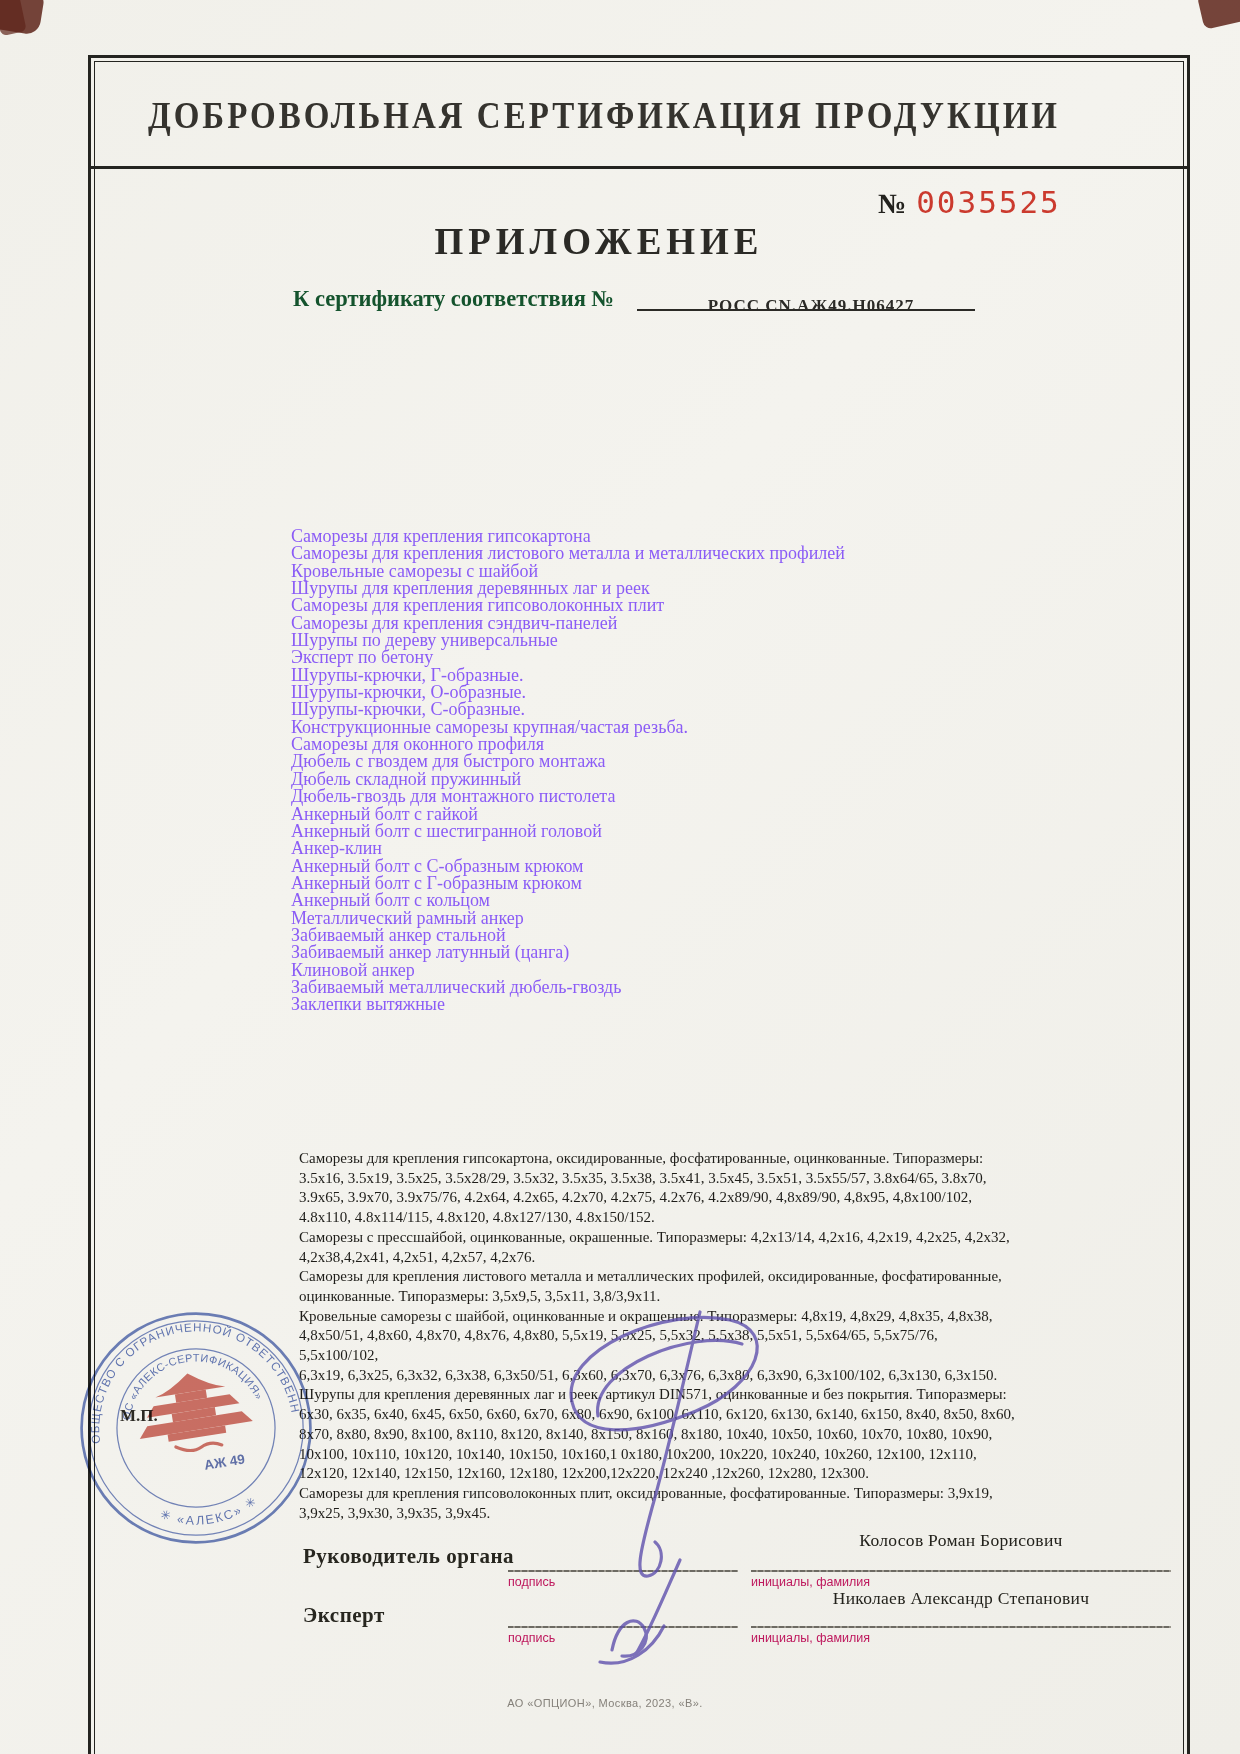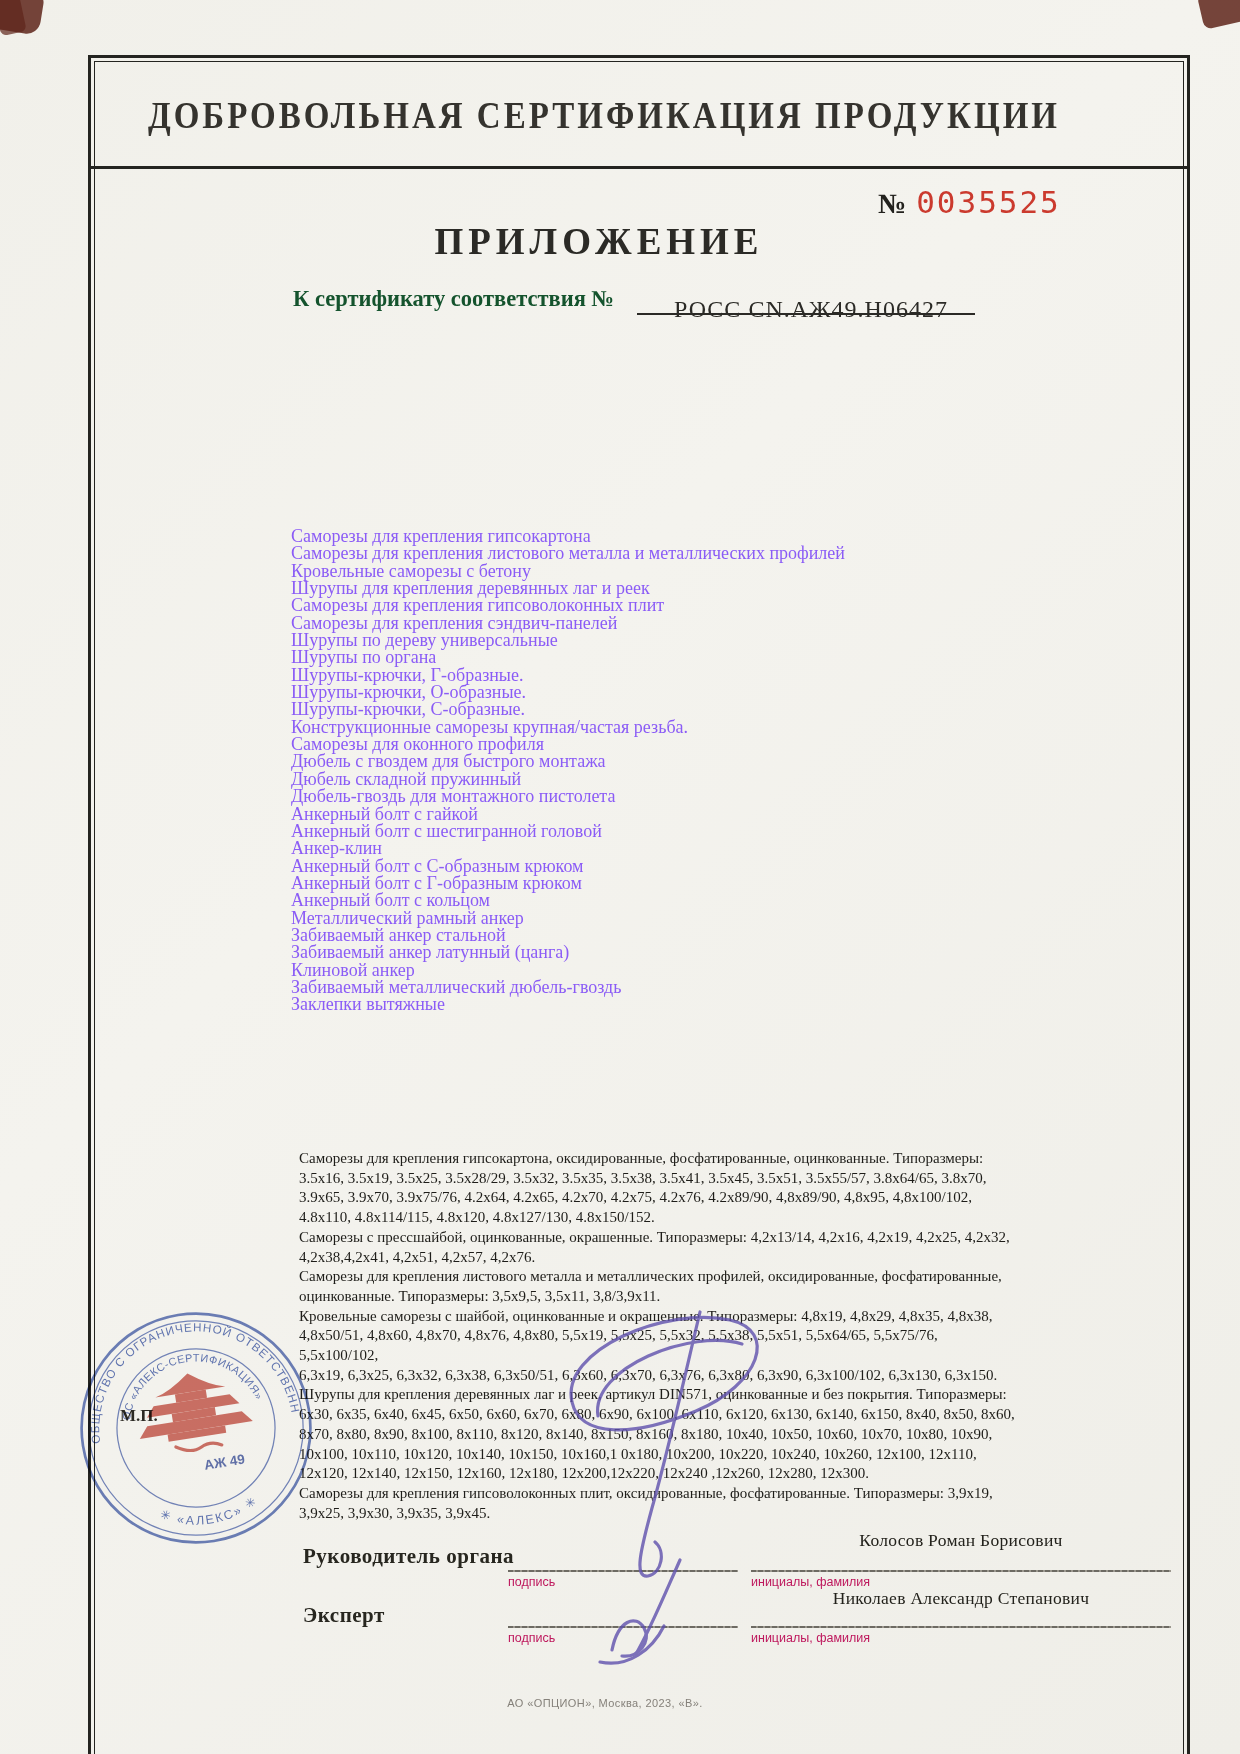--- a/index.html
+++ b/index.html
@@ -39,21 +39,21 @@
   }
 
   .title{
     position:absolute;top:162px;left:0;right:0;text-align:center;padding-right:80px;
     font-size:37px;font-weight:bold;letter-spacing:5px;color:#2b2a26;
   }
 
   .subtitle-label{position:absolute;top:228px;left:202px;font-size:22.5px;font-weight:bold;color:#14532d;}
   .cert-no{
     position:absolute;top:238px;left:560px;width:320px;text-align:center;
-    font-size:24px;font-weight:normal;letter-spacing:1px;color:#2b2a26;
+    font-size:17px;font-weight:bold;letter-spacing:1px;color:#2b2a26;
   }
   .cert-no::after{
     content:"";position:absolute;left:-14px;right:-4px;top:63%;height:2px;background:#2b2a26;
   }
 
   .products{position:absolute;top:470px;left:200px;font-size:18px;line-height:17.35px;color:#8b5cf6;}
   .product-line{white-space:nowrap;}
 
   .specs{position:absolute;top:1091px;left:208px;width:718px;font-size:15px;line-height:19.7px;color:#1e1d19;}
   .spec-par{margin:0;white-space:pre-wrap;}
@@ -111,26 +111,26 @@
 
     <div class="title">ПРИЛОЖЕНИЕ</div>
 
     <div class="subtitle-label">К сертификату соответствия №</div>
     <div class="cert-no">РОСС CN.АЖ49.Н06427</div>
 
     <div class="products">
 
     <div class="product-line">Саморезы для крепления гипсокартона</div>
         <div class="product-line">Саморезы для крепления листового металла и металлических профилей</div>
-        <div class="product-line">Кровельные саморезы с бетону</div>
+        <div class="product-line">Кровельные саморезы с шайбой</div>
         <div class="product-line">Шурупы для крепления деревянных лаг и реек</div>
         <div class="product-line">Саморезы для крепления гипсоволоконных плит</div>
         <div class="product-line">Саморезы для крепления сэндвич-панелей</div>
         <div class="product-line">Шурупы по дереву универсальные</div>
-        <div class="product-line">Шурупы по органа</div>
+        <div class="product-line">Эксперт по бетону</div>
         <div class="product-line">Шурупы-крючки, Г-образные.</div>
         <div class="product-line">Шурупы-крючки, О-образные.</div>
         <div class="product-line">Шурупы-крючки, С-образные.</div>
         <div class="product-line">Конструкционные саморезы крупная/частая резьба.</div>
         <div class="product-line">Саморезы для оконного профиля</div>
         <div class="product-line">Дюбель с гвоздем для быстрого монтажа</div>
         <div class="product-line">Дюбель складной пружинный</div>
         <div class="product-line">Дюбель-гвоздь для монтажного пистолета</div>
         <div class="product-line">Анкерный болт с гайкой</div>
         <div class="product-line">Анкерный болт с шестигранной головой</div>

